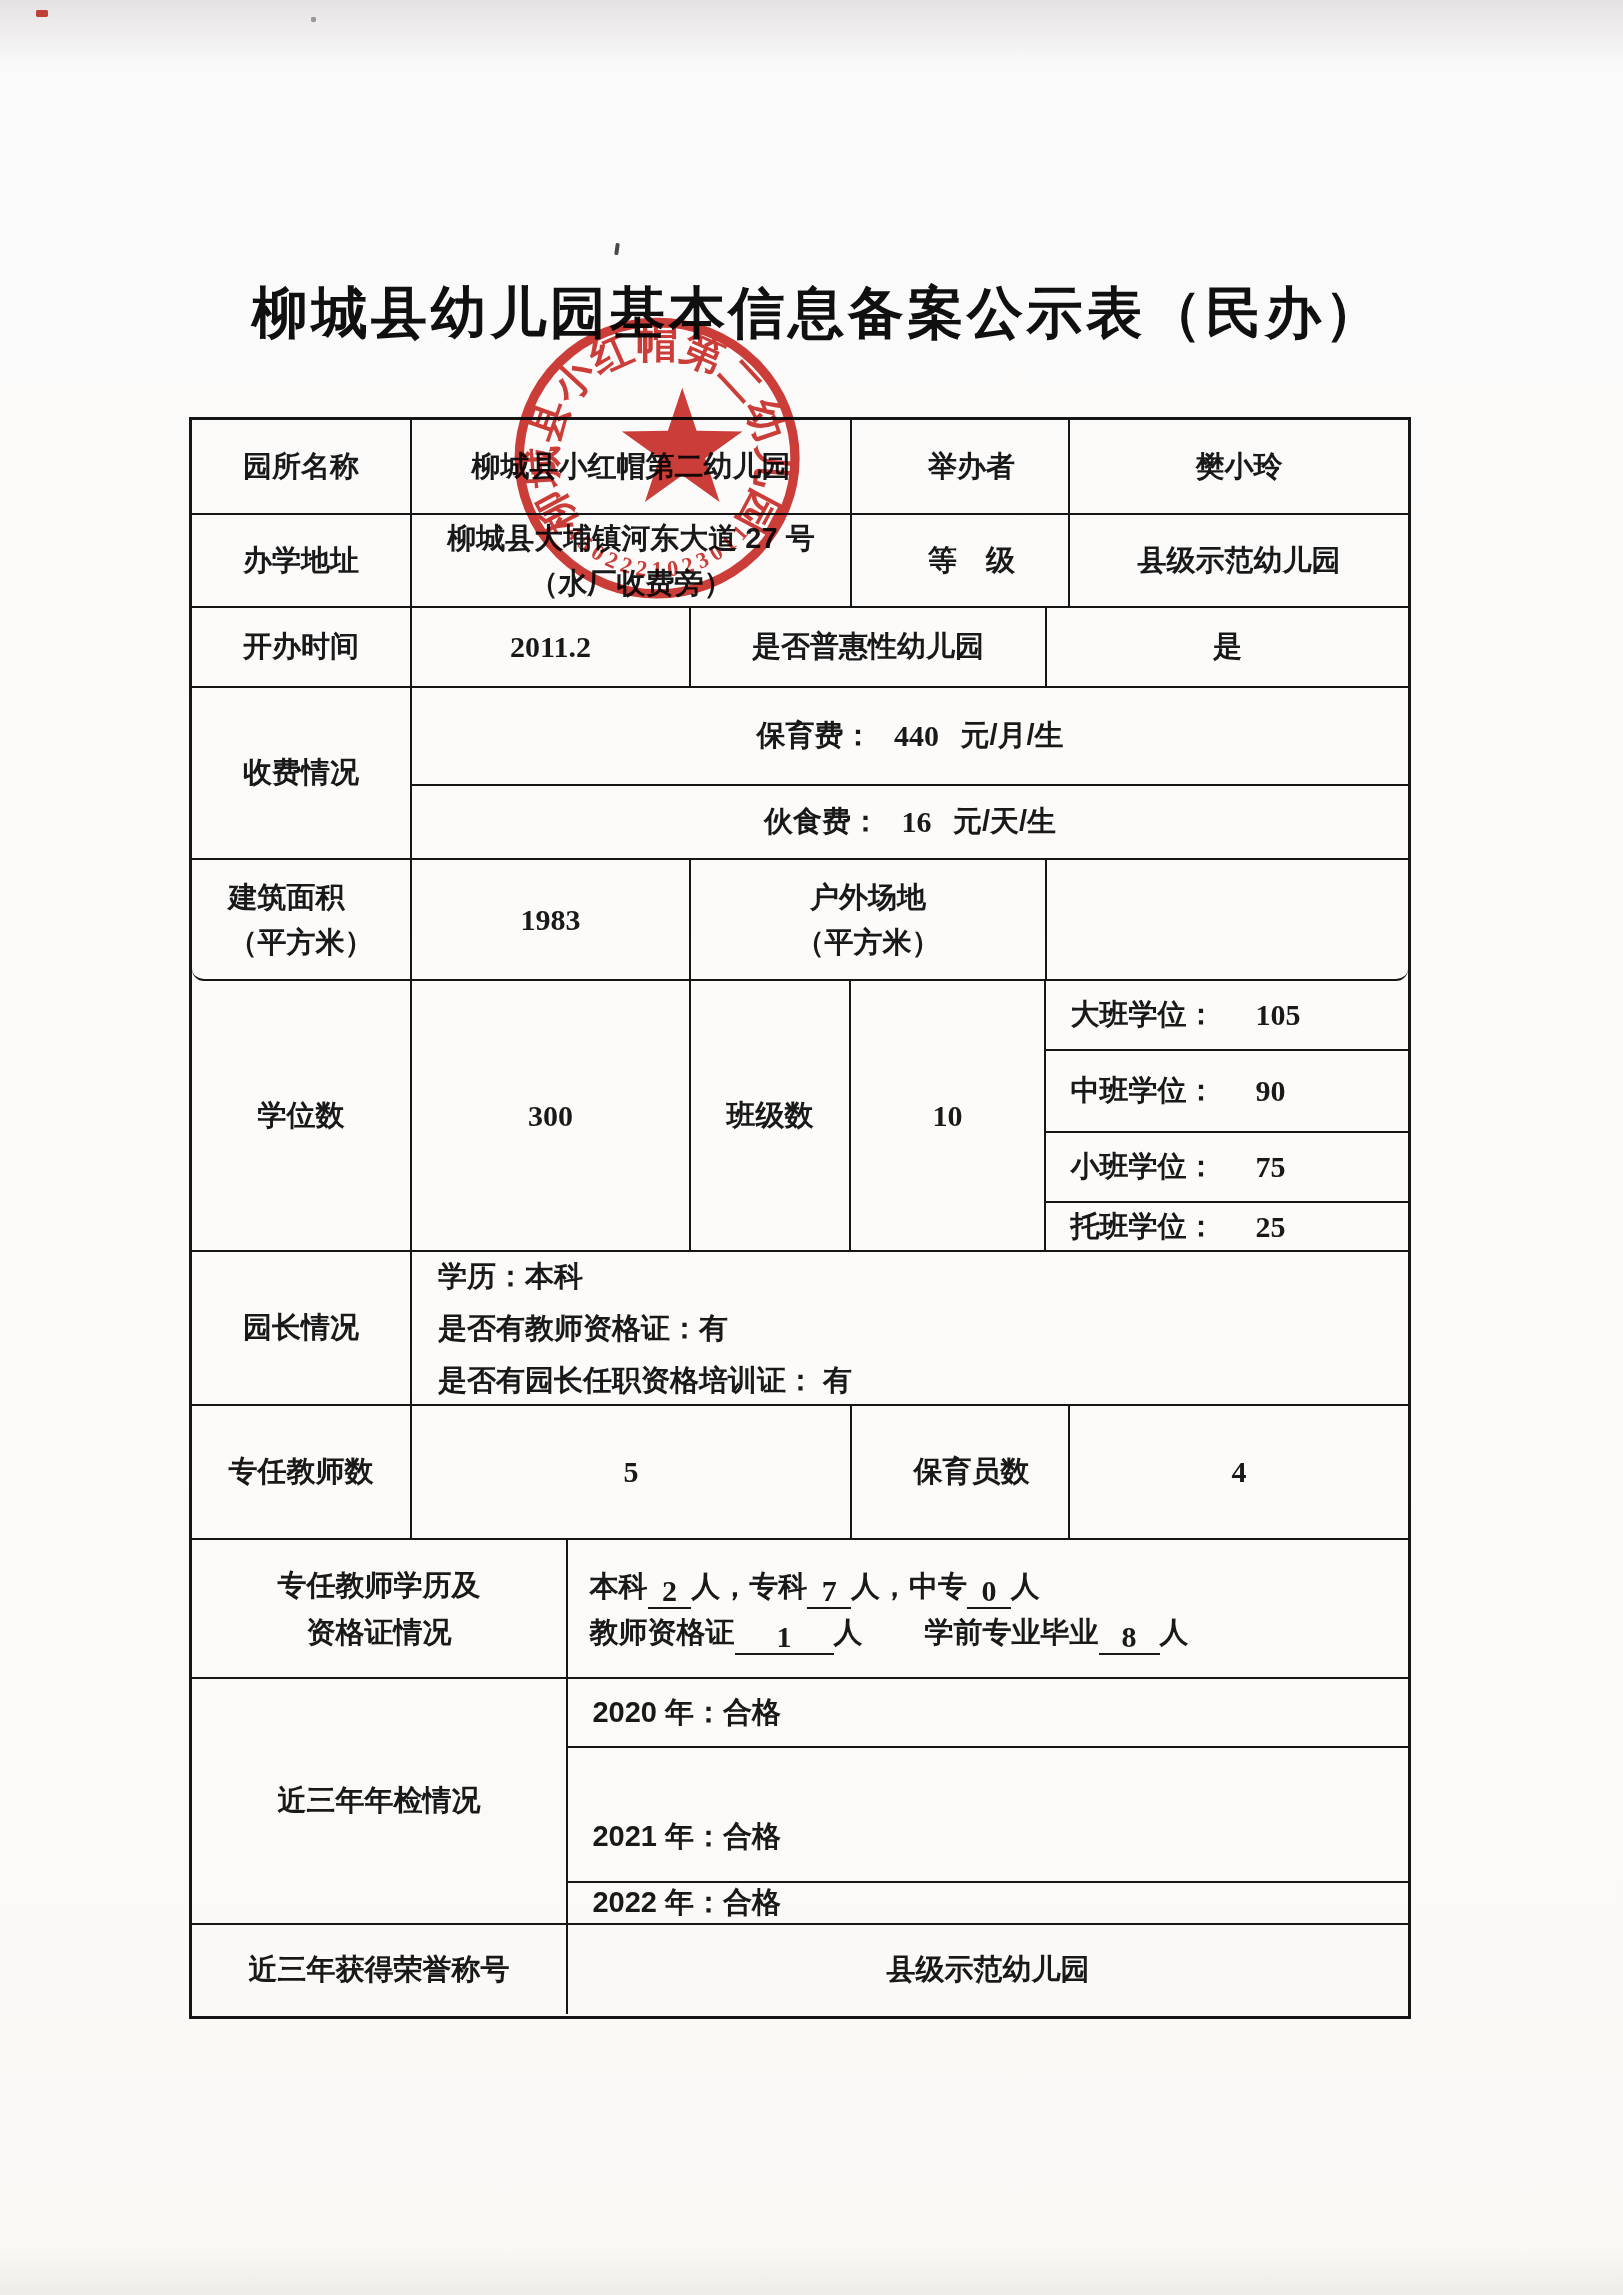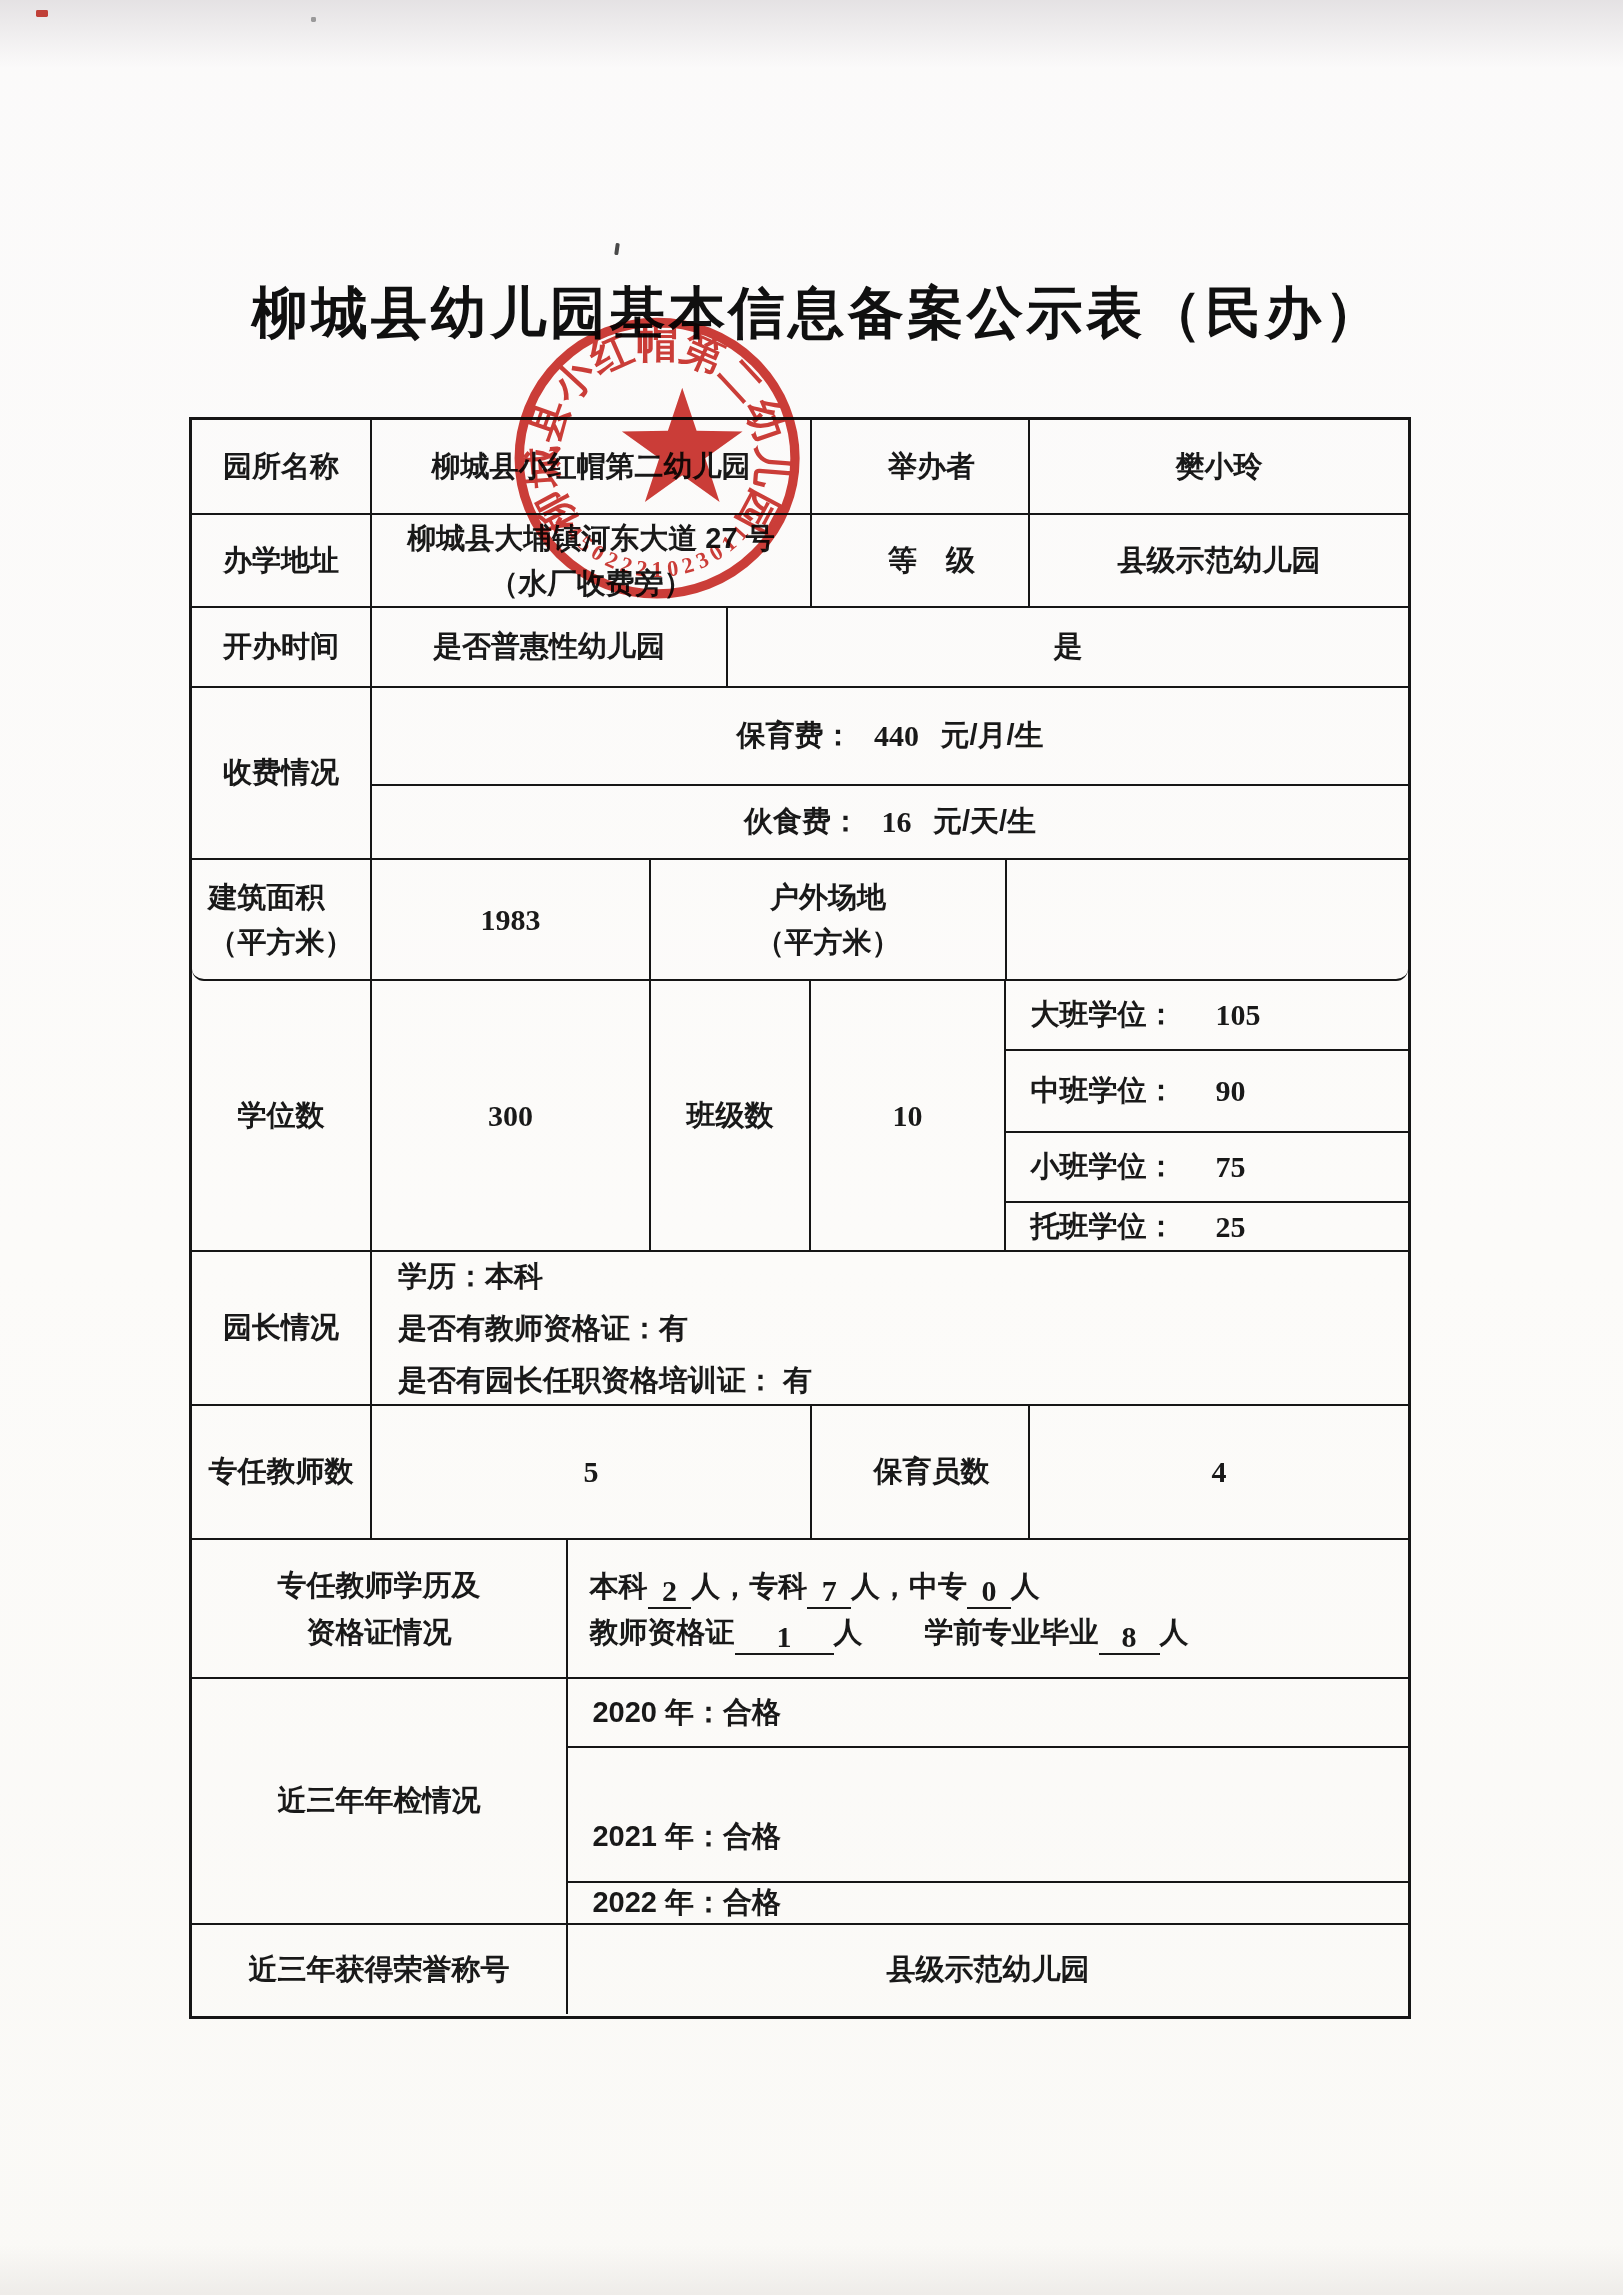--- a/index.html
+++ b/index.html
@@ -15,21 +15,21 @@
          font-size:56px;letter-spacing:3.6px;color:#101010;white-space:nowrap;}
   
   .tbl{position:absolute;left:189px;top:417px;width:1222px;height:1602px;
        border:3.6px solid #161616;box-sizing:border-box;background:transparent;}
   .tr{display:flex;border-bottom:2.2px solid #161616;box-sizing:border-box;align-items:stretch;}
   .tr:last-child{border-bottom:none;}
   .td{border-right:2.2px solid #161616;box-sizing:border-box;display:flex;
       align-items:center;justify-content:center;font-size:29px;}
   .td:last-child{border-right:none;}
   .fl{flex:1;}
-  .wa{width:180px;} .wb{width:440px;} .wc{width:195px;margin-left:23px;}
+  .wa{width:220px;} .wb{width:440px;} .wc{width:195px;margin-left:23px;}
   .we{width:279px;} .wf{width:356px;} .wg{width:160px;} .wh{width:195px;} .wi{width:376px;}
   .h1{height:95px;} .h2{height:93px;} .h3{height:80px;} .h4{height:172px;}
   .h5{height:121px;border-radius:12px;} .h6{height:271px;} .h7{height:154px;} .h8{height:134px;}
   .h9{height:139px;} .h10{height:246px;} .h11{height:89px;}
   .num{font-family:"Liberation Serif","DejaVu Serif",serif;font-size:30px;font-weight:700;}
   .col{display:flex;flex-direction:column;}
   .subrow{display:flex;align-items:center;border-bottom:2.2px solid #161616;box-sizing:border-box;}
   .subrow:last-child{border-bottom:none;}
   .centerline{justify-content:center;width:100%;}
   .stack{display:flex;flex-direction:column;align-items:center;line-height:45px;}
@@ -79,20 +79,21 @@
           <span>柳城县大埔镇河东大道 27 号</span>
           <span>（水厂收费旁）</span>
         </div>
       </div>
       <div class="td wc">等　级</div>
       <div class="td fl">县级示范幼儿园</div>
     </div>
 
     <div class="tr h3">
       <div class="td wa">开办时间</div>
+      <div class="td we num">2011.2</div>
       <div class="td wf">是否普惠性幼儿园</div>
       <div class="td fl">是</div>
     </div>
 
     <div class="tr h4">
       <div class="td wa">收费情况</div>
       <div class="td fl col" style="padding:0;align-items:stretch;">
         <div class="subrow centerline" style="height:98px;">
           <div class="feeline">
             <span>保育费：</span>

